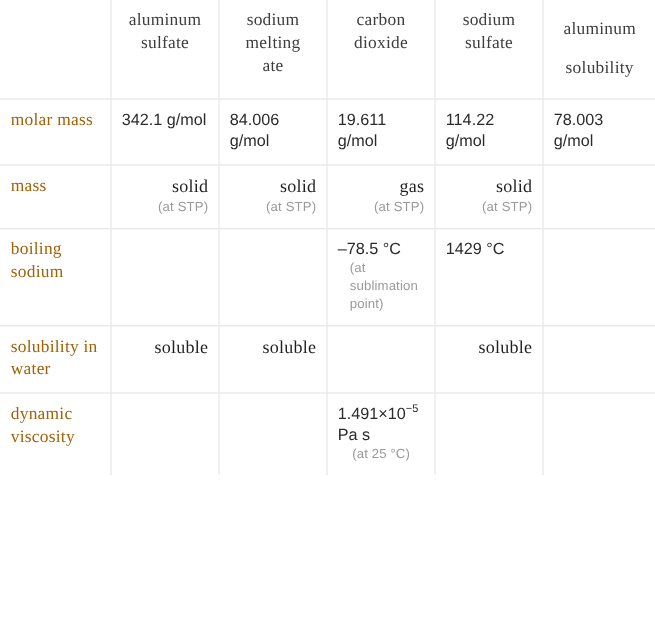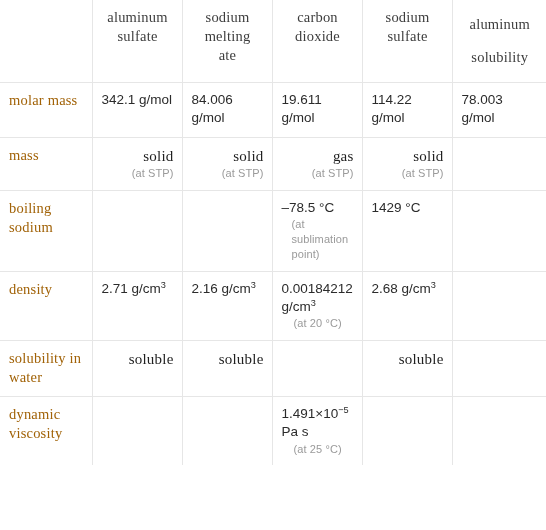--- a/index.html
+++ b/index.html
@@ -168,37 +168,20 @@
       <td class="val">
         <span>–78.5 °C</span>
         <span class="note indent">(at</span>
         <span class="note indent">sublimation</span>
         <span class="note indent">point)</span>
       </td>
       <td class="val">1429 °C</td>
       <td class="val"></td>
     </tr>
 
-    <tr>
-      <td class="rowlabel">density</td>
-      <td class="val">
-        <span>2.71 g/cm</span><sup>3</sup>
-      </td>
-      <td class="val">
-        <span>2.16 g/cm</span><sup>3</sup>
-      </td>
-      <td class="val">
-        <span>0.00184212 g/cm</span><sup>3</sup>
-        <span class="note indent2">(at 20 °C)</span>
-      </td>
-      <td class="val">
-        <span>2.68 g/cm</span><sup>3</sup>
-      </td>
-      <td class="val"></td>
-    </tr>
 
     <tr>
       <td class="rowlabel">solubility in water</td>
       <td class="val serif">soluble</td>
       <td class="val serif">soluble</td>
       <td class="val serif"></td>
       <td class="val serif">soluble</td>
       <td class="val serif"></td>
     </tr>
 

